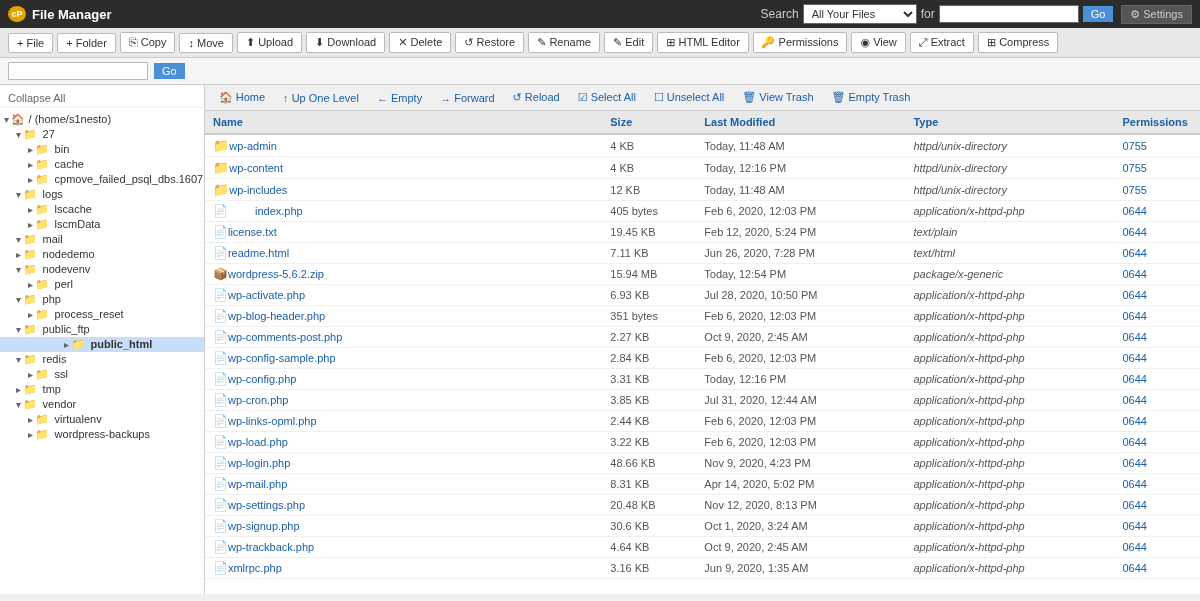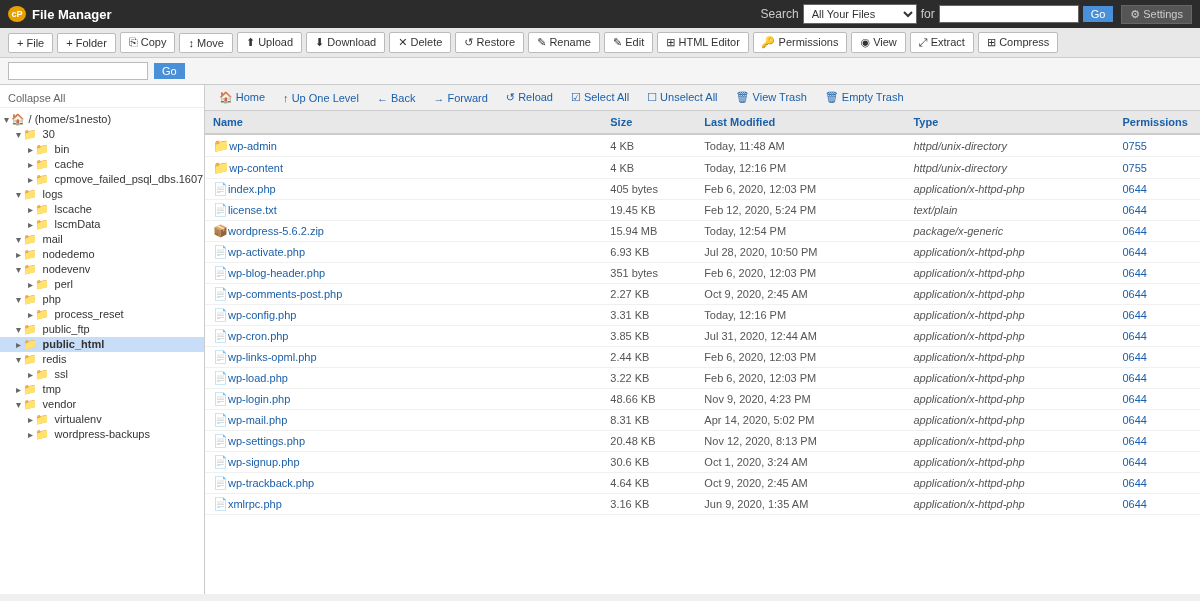--- a/index.html
+++ b/index.html
@@ -130,21 +130,21 @@
       cursor: pointer;
       border-bottom: 1px solid #eee;
       margin-bottom: 4px;
     }
     .tree-item {
       padding: 1px 0;
       cursor: pointer;
       white-space: nowrap;
       font-size: 11px;
     }
-    .tree-item.selected { background: #c8ddf8; }
+    .tree-item.selected { background: #c8ddf8; padding-left: 48px; }
     .tree-item .indent { display: inline-block; }
     .folder-icon { color: #e8a000; margin-right: 2px; }
 
     
     #filelist-area {
       flex: 1;
       display: flex;
       flex-direction: column;
       overflow: hidden;
       background: #fff;
@@ -255,21 +255,21 @@
   <input type="text" style="font-size: 11px; padding: 2px 6px; border: 1px solid rgb(187, 187, 187); width: 140px;">
   <button style="background:#4a90d9;color:#fff;border:none;padding:2px 8px;cursor:pointer;font-size:11px;">Go</button>
 </div>
 
 <div id="main">
 
   <div id="sidebar">
     <span class="sidebar-collapse-btn">Collapse All</span>
     <div id="tree-container">
         <div class="tree-item"><span class="indent" style="padding-left:4px;"></span><span style="color:#666;font-size:10px;">▾ </span><span style="color:#e8a000;">🏠 </span><span style="">/ (home/s1nesto)</span></div>
-        <div class="tree-item"><span class="indent" style="padding-left:16px;"></span><span style="color:#666;font-size:10px;">▾ </span><span class="folder-icon">📁 </span><span style="">30</span></div>
+        <div class="tree-item"><span class="indent" style="padding-left:16px;"></span><span style="color:#666;font-size:10px;">▾ </span><span class="folder-icon">📁 </span><span style="">27</span></div>
         <div class="tree-item"><span class="indent" style="padding-left:28px;"></span><span style="color:#666;font-size:10px;">▸ </span><span class="folder-icon">📁 </span><span style="">bin</span></div>
         <div class="tree-item"><span class="indent" style="padding-left:28px;"></span><span style="color:#666;font-size:10px;">▸ </span><span class="folder-icon">📁 </span><span style="">cache</span></div>
         <div class="tree-item"><span class="indent" style="padding-left:28px;"></span><span style="color:#666;font-size:10px;">▸ </span><span class="folder-icon">📁 </span><span style="">cpmove_failed_psql_dbs.1607181856</span></div>
         <div class="tree-item"><span class="indent" style="padding-left:16px;"></span><span style="color:#666;font-size:10px;">▾ </span><span class="folder-icon">📁 </span><span style="">logs</span></div>
         <div class="tree-item"><span class="indent" style="padding-left:28px;"></span><span style="color:#666;font-size:10px;">▸ </span><span class="folder-icon">📁 </span><span style="">lscache</span></div>
         <div class="tree-item"><span class="indent" style="padding-left:28px;"></span><span style="color:#666;font-size:10px;">▸ </span><span class="folder-icon">📁 </span><span style="">lscmData</span></div>
         <div class="tree-item"><span class="indent" style="padding-left:16px;"></span><span style="color:#666;font-size:10px;">▾ </span><span class="folder-icon">📁 </span><span style="">mail</span></div>
         <div class="tree-item"><span class="indent" style="padding-left:16px;"></span><span style="color:#666;font-size:10px;">▸ </span><span class="folder-icon">📁 </span><span style="">nodedemo</span></div>
         <div class="tree-item"><span class="indent" style="padding-left:16px;"></span><span style="color:#666;font-size:10px;">▾ </span><span class="folder-icon">📁 </span><span style="">nodevenv</span></div>
         <div class="tree-item"><span class="indent" style="padding-left:28px;"></span><span style="color:#666;font-size:10px;">▸ </span><span class="folder-icon">📁 </span><span style="">perl</span></div>
@@ -284,21 +284,21 @@
         <div class="tree-item"><span class="indent" style="padding-left:28px;"></span><span style="color:#666;font-size:10px;">▸ </span><span class="folder-icon">📁 </span><span style="">virtualenv</span></div>
         <div class="tree-item"><span class="indent" style="padding-left:28px;"></span><span style="color:#666;font-size:10px;">▸ </span><span class="folder-icon">📁 </span><span style="">wordpress-backups</span></div>
       </div>
   </div>
 
   <div id="filelist-area">
 
     <div id="navbar">
     <button class="nav-btn">🏠 Home</button>
         <button class="nav-btn">↑ Up One Level</button>
-        <button class="nav-btn">← Back</button>
+        <button class="nav-btn">← Empty</button>
         <button class="nav-btn">→ Forward</button>
         <button class="nav-btn">↺ Reload</button>
         <button class="nav-btn">☑ Select All</button>
         <button class="nav-btn">☐ Unselect All</button>
         <button class="nav-btn">🗑 View Trash</button>
         <button class="nav-btn">🗑 Empty Trash</button>
       </div>
 
     <div id="filetable-wrap">
       <table>
@@ -320,34 +320,48 @@
               <td class="perm-col">0755</td>
             </tr>
             <tr>
               <td><span class="ico-folder">📁</span><a href="#" style="color:#1a5fa8;text-decoration:none;">wp-content</a></td>
               <td class="size-col">4 KB</td>
               <td class="date-col">Today, 12:16 PM</td>
               <td class="type-col">httpd/unix-directory</td>
               <td class="perm-col">0755</td>
             </tr>
             <tr>
-              <td><span class="ico-file">📄</span><a href="#" style="color:#1a5fa8;text-decoration:none;">index.php</a></td>
+              <td><span class="ico-folder">📁</span><a href="#" style="color:#1a5fa8;text-decoration:none;">wp-includes</a></td>
+              <td class="size-col">12 KB</td>
+              <td class="date-col">Today, 11:48 AM</td>
+              <td class="type-col">httpd/unix-directory</td>
+              <td class="perm-col">0755</td>
+            </tr>
+            <tr>
+              <td><span class="ico-file">📄</span><a href="#" style="color:#1a5fa8;text-decoration:none;margin-left:27px;">index.php</a></td>
               <td class="size-col">405 bytes</td>
               <td class="date-col">Feb 6, 2020, 12:03 PM</td>
               <td class="type-col">application/x-httpd-php</td>
               <td class="perm-col">0644</td>
             </tr>
             <tr>
               <td><span class="ico-file">📄</span><a href="#" style="color:#1a5fa8;text-decoration:none;">license.txt</a></td>
               <td class="size-col">19.45 KB</td>
               <td class="date-col">Feb 12, 2020, 5:24 PM</td>
               <td class="type-col">text/plain</td>
               <td class="perm-col">0644</td>
             </tr>
             <tr>
+              <td><span class="ico-file">📄</span><a href="#" style="color:#1a5fa8;text-decoration:none;">readme.html</a></td>
+              <td class="size-col">7.11 KB</td>
+              <td class="date-col">Jun 26, 2020, 7:28 PM</td>
+              <td class="type-col">text/html</td>
+              <td class="perm-col">0644</td>
+            </tr>
+            <tr>
               <td><span class="ico-file">📦</span><a href="#" style="color:#1a5fa8;text-decoration:none;">wordpress-5.6.2.zip</a></td>
               <td class="size-col">15.94 MB</td>
               <td class="date-col">Today, 12:54 PM</td>
               <td class="type-col">package/x-generic</td>
               <td class="perm-col">0644</td>
             </tr>
             <tr>
               <td><span class="ico-file">📄</span><a href="#" style="color:#1a5fa8;text-decoration:none;">wp-activate.php</a></td>
               <td class="size-col">6.93 KB</td>
               <td class="date-col">Jul 28, 2020, 10:50 PM</td>
@@ -358,20 +372,27 @@
               <td><span class="ico-file">📄</span><a href="#" style="color:#1a5fa8;text-decoration:none;">wp-blog-header.php</a></td>
               <td class="size-col">351 bytes</td>
               <td class="date-col">Feb 6, 2020, 12:03 PM</td>
               <td class="type-col">application/x-httpd-php</td>
               <td class="perm-col">0644</td>
             </tr>
             <tr>
               <td><span class="ico-file">📄</span><a href="#" style="color:#1a5fa8;text-decoration:none;">wp-comments-post.php</a></td>
               <td class="size-col">2.27 KB</td>
               <td class="date-col">Oct 9, 2020, 2:45 AM</td>
+              <td class="type-col">application/x-httpd-php</td>
+              <td class="perm-col">0644</td>
+            </tr>
+            <tr>
+              <td><span class="ico-file">📄</span><a href="#" style="color:#1a5fa8;text-decoration:none;">wp-config-sample.php</a></td>
+              <td class="size-col">2.84 KB</td>
+              <td class="date-col">Feb 6, 2020, 12:03 PM</td>
               <td class="type-col">application/x-httpd-php</td>
               <td class="perm-col">0644</td>
             </tr>
             <tr>
               <td><span class="ico-file">📄</span><a href="#" style="color:#1a5fa8;text-decoration:none;">wp-config.php</a></td>
               <td class="size-col">3.31 KB</td>
               <td class="date-col">Today, 12:16 PM</td>
               <td class="type-col">application/x-httpd-php</td>
               <td class="perm-col">0644</td>
             </tr>

